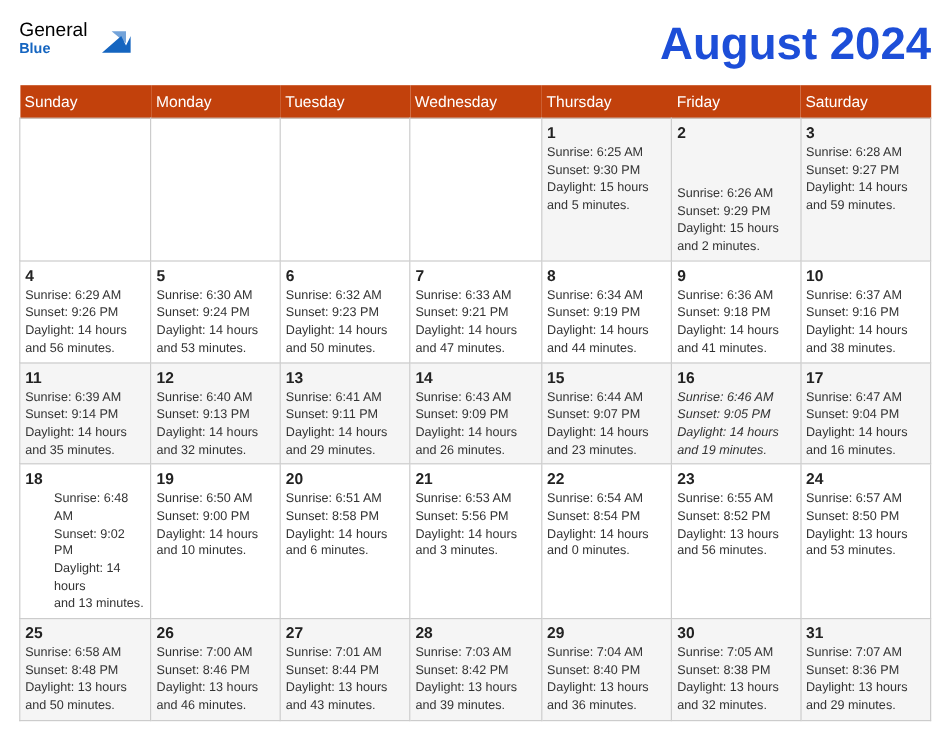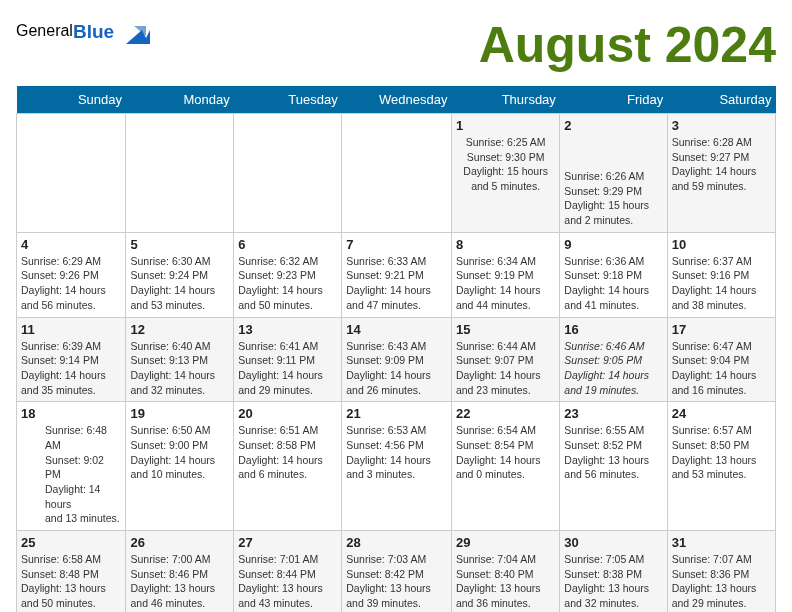--- a/index.html
+++ b/index.html
@@ -15,49 +15,50 @@
       justify-content: space-between;
       align-items: flex-start;
       margin-bottom: 12px;
     }
     .logo {
       display: flex;
       align-items: center;
     }
     .logo-text {
       display: flex;
+      flex-direction: column;
       line-height: 1.1;
     }
     .logo-icon {
       width: 32px;
       height: 32px;
       margin-left: 4px;
     }
     .title-area {
       text-align: right;
     }
     .month-year {
-      font-size: 50px;
+      font-size: 38px;
       font-weight: bold;
-      color: #4d7c0f;
+      color: #1d4ed8;
     }
     .location {
       font-size: 16px;
       color: #555;
     }
     table {
       width: 100%;
       border-collapse: collapse;
       font-size: 11px;
     }
     thead tr th {
-      background-color: #0369a1;
+      background-color: #c2410c;
       color: #fff;
       padding: 6px 4px;
-      text-align: right;
+      text-align: left;
       font-size: 13px;
       font-weight: normal;
     }
     tbody tr td {
       border: 1px solid #ccc;
       vertical-align: top;
       padding: 4px;
       width: 113px;
       height: 80px;
       background: #fff;
@@ -80,21 +81,21 @@
       background: #fff !important;
     }
   </style>
 </head>
 <body>
 
 <div class="header">
   <div class="logo">
     <div class="logo-text">
       <span>General</span>
-      <span style="color:#1565c0;font-weight:bold;font-size:19px;">Blue</span>
+      <span style="color:#1565c0;font-weight:bold;font-size:12px;">Blue</span>
     </div>
     <svg class="logo-icon" viewBox="0 0 32 32">
       <polygon points="8,28 24,14 28,22 32,14 32,28" fill="#1565c0"></polygon>
       <polygon points="16,10 28,10 28,20" fill="#1565c0" opacity="0.6"></polygon>
     </svg>
   </div>
   <div class="title-area">
     <div class="month-year">August 2024</div>
   </div>
 </div>
@@ -112,21 +113,21 @@
       </tr>
   </thead>
   <tbody id="calendar-body">
   <tr>
         <td class="empty-cell"></td>
         <td class="empty-cell"></td>
         <td class="empty-cell"></td>
         <td class="empty-cell"></td>
         <td>
           <div class="day-number">1</div>
-          <div class="day-info" style="white-space: pre-line; text-align: center;">Sunrise: 6:25 AM
+          <div class="day-info" style="white-space: pre-line;">Sunrise: 6:25 AM
 Sunset: 9:30 PM
 Daylight: 15 hours
 and 5 minutes.</div>
         </td>
         <td>
           <div class="day-number">2</div>
           <div class="day-info" style="white-space: pre-line; margin-top: 36px;">Sunrise: 6:26 AM
 Sunset: 9:29 PM
 Daylight: 15 hours
 and 2 minutes.</div>
@@ -259,21 +260,21 @@
         <td>
           <div class="day-number">20</div>
           <div class="day-info" style="white-space: pre-line;">Sunrise: 6:51 AM
 Sunset: 8:58 PM
 Daylight: 14 hours
 and 6 minutes.</div>
         </td>
         <td>
           <div class="day-number">21</div>
           <div class="day-info" style="white-space: pre-line;">Sunrise: 6:53 AM
-Sunset: 4:56 PM
+Sunset: 5:56 PM
 Daylight: 14 hours
 and 3 minutes.</div>
         </td>
         <td>
           <div class="day-number">22</div>
           <div class="day-info" style="white-space: pre-line;">Sunrise: 6:54 AM
 Sunset: 8:54 PM
 Daylight: 14 hours
 and 0 minutes.</div>
         </td>

